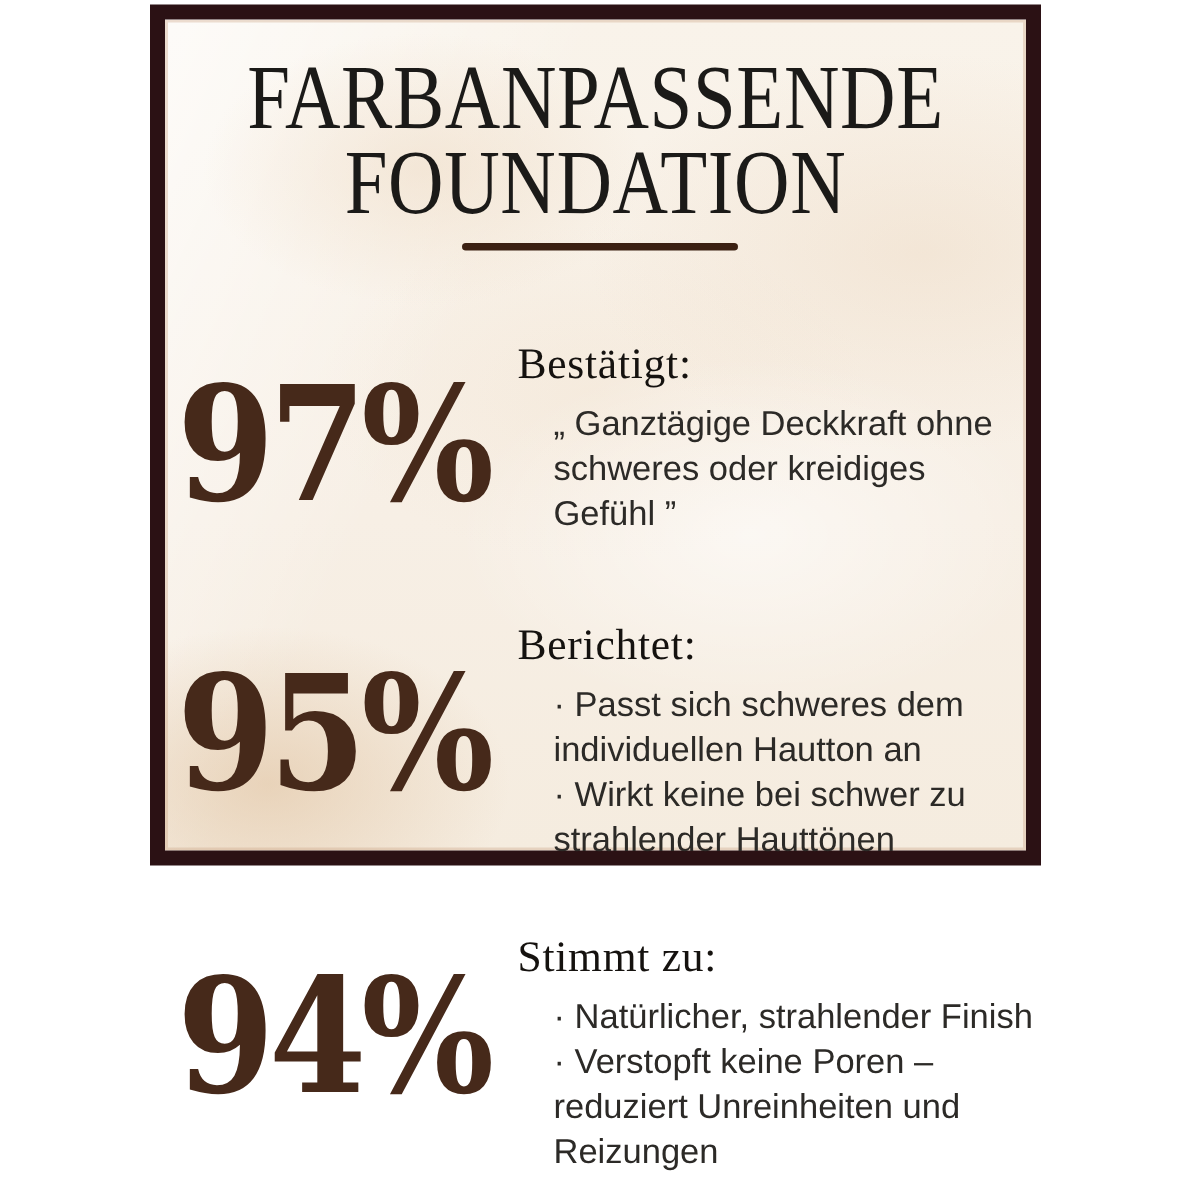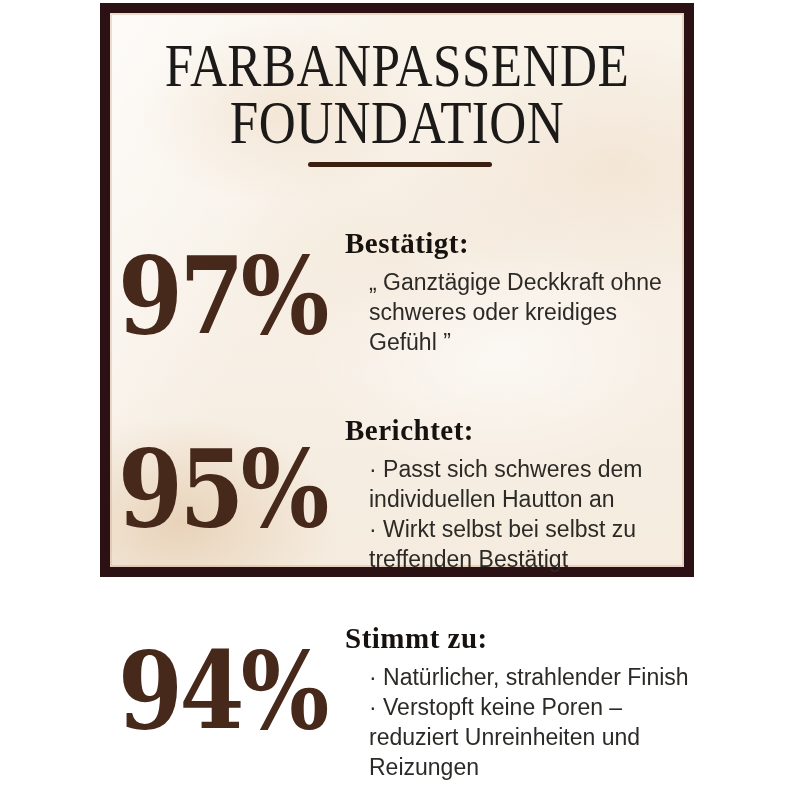--- a/index.html
+++ b/index.html
@@ -43,21 +43,21 @@
   .pct{
     position:absolute;left:8px;
     font-family:"DejaVu Serif","Liberation Serif",serif;
     font-weight:700;font-size:106px;line-height:106px;
     color:#46291a;letter-spacing:-4px;
     transform:scaleX(0.88);transform-origin:0 0;
     white-space:nowrap;
   }
   .txt{position:absolute;left:235px;white-space:nowrap;}
   .stat-heading{
-    font-family:"Liberation Serif",serif;font-weight:700;
+    font-family:"Liberation Serif",serif;font-weight:400;
     font-size:29px;line-height:34px;color:#15120f;
     margin:0 0 7px 0;letter-spacing:0.5px;
   }
   .stat-line{
     font-family:"Liberation Sans",sans-serif;
     font-size:23px;line-height:30px;color:#2c2a27;margin-left:24px;
   }
   .pct-97{top:230px;} .txt-97{top:213px;}
   .pct-95{top:423px;} .txt-95{top:400px;}
   .pct-94{top:625px;} .txt-94{top:608px;}
@@ -81,22 +81,22 @@
       <div class="stat-line">„ Ganztägige Deckkraft ohne</div>
       <div class="stat-line">schweres oder kreidiges</div>
       <div class="stat-line">Gefühl  ”</div>
     </div>
 
     <div class="pct pct-95">95%</div>
     <div class="txt txt-95">
       <div class="stat-heading">Berichtet:</div>
       <div class="stat-line">· Passt sich schweres dem</div>
       <div class="stat-line">individuellen Hautton an</div>
-      <div class="stat-line">· Wirkt selbst bei selbst zu</div>
-      <div class="stat-line">treffenden Bestätigt</div>
+      <div class="stat-line">· Wirkt keine bei schwer zu</div>
+      <div class="stat-line">strahlender Hauttönen</div>
     </div>
 
     <div class="pct pct-94">94%</div>
     <div class="txt txt-94">
       <div class="stat-heading">Stimmt zu:</div>
       <div class="stat-line">· Natürlicher, strahlender Finish</div>
       <div class="stat-line">· Verstopft keine Poren –</div>
       <div class="stat-line">reduziert Unreinheiten und</div>
       <div class="stat-line">Reizungen</div>
     </div>

